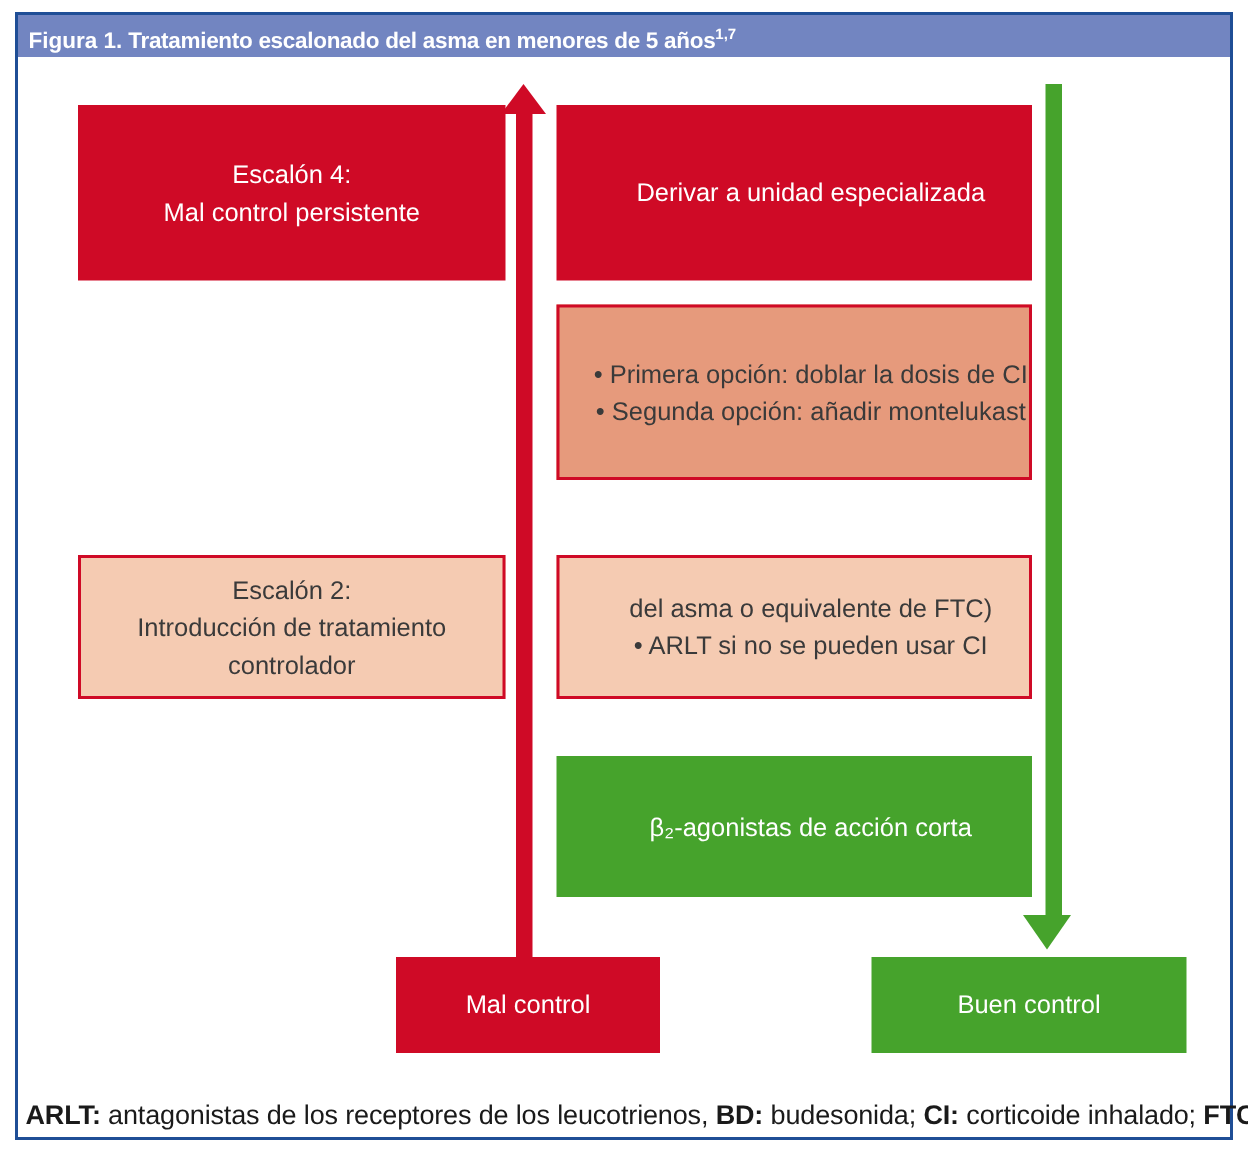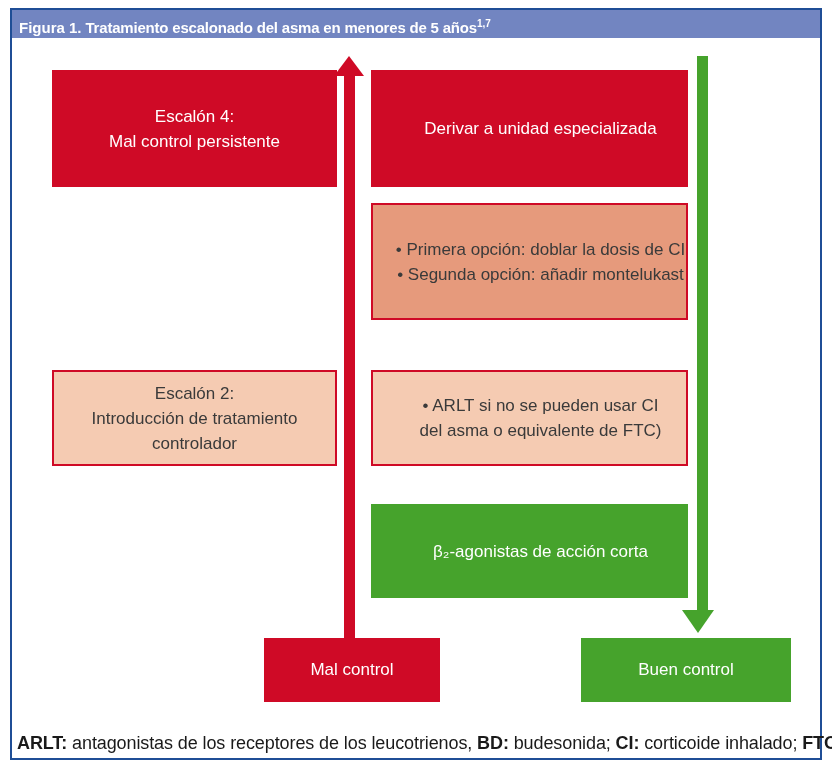--- a/index.html
+++ b/index.html
@@ -81,22 +81,22 @@
     <div>• Primera opción: doblar la dosis de CI</div>
     <div>• Segunda opción: añadir montelukast</div>
   </div>
 
   <div class="box col-left row2 fill-pink">
     <div>Escalón 2:</div>
     <div>Introducción de tratamiento</div>
     <div>controlador</div>
   </div>
   <div class="box col-right row2 fill-pink">
+    <div>del asma o equivalente de FTC)</div>
     <div>• ARLT si no se pueden usar CI</div>
-    <div>del asma o equivalente de FTC)</div>
   </div>
 
   <div class="box col-right row1 fill-green">
     <div>β₂-agonistas de acción corta</div>
   </div>
 
   <div class="arrow-head red-head"></div>
   <div class="arrow-shaft red-shaft"></div>
   <div class="arrow-shaft green-shaft"></div>
   <div class="arrow-head green-head"></div>

